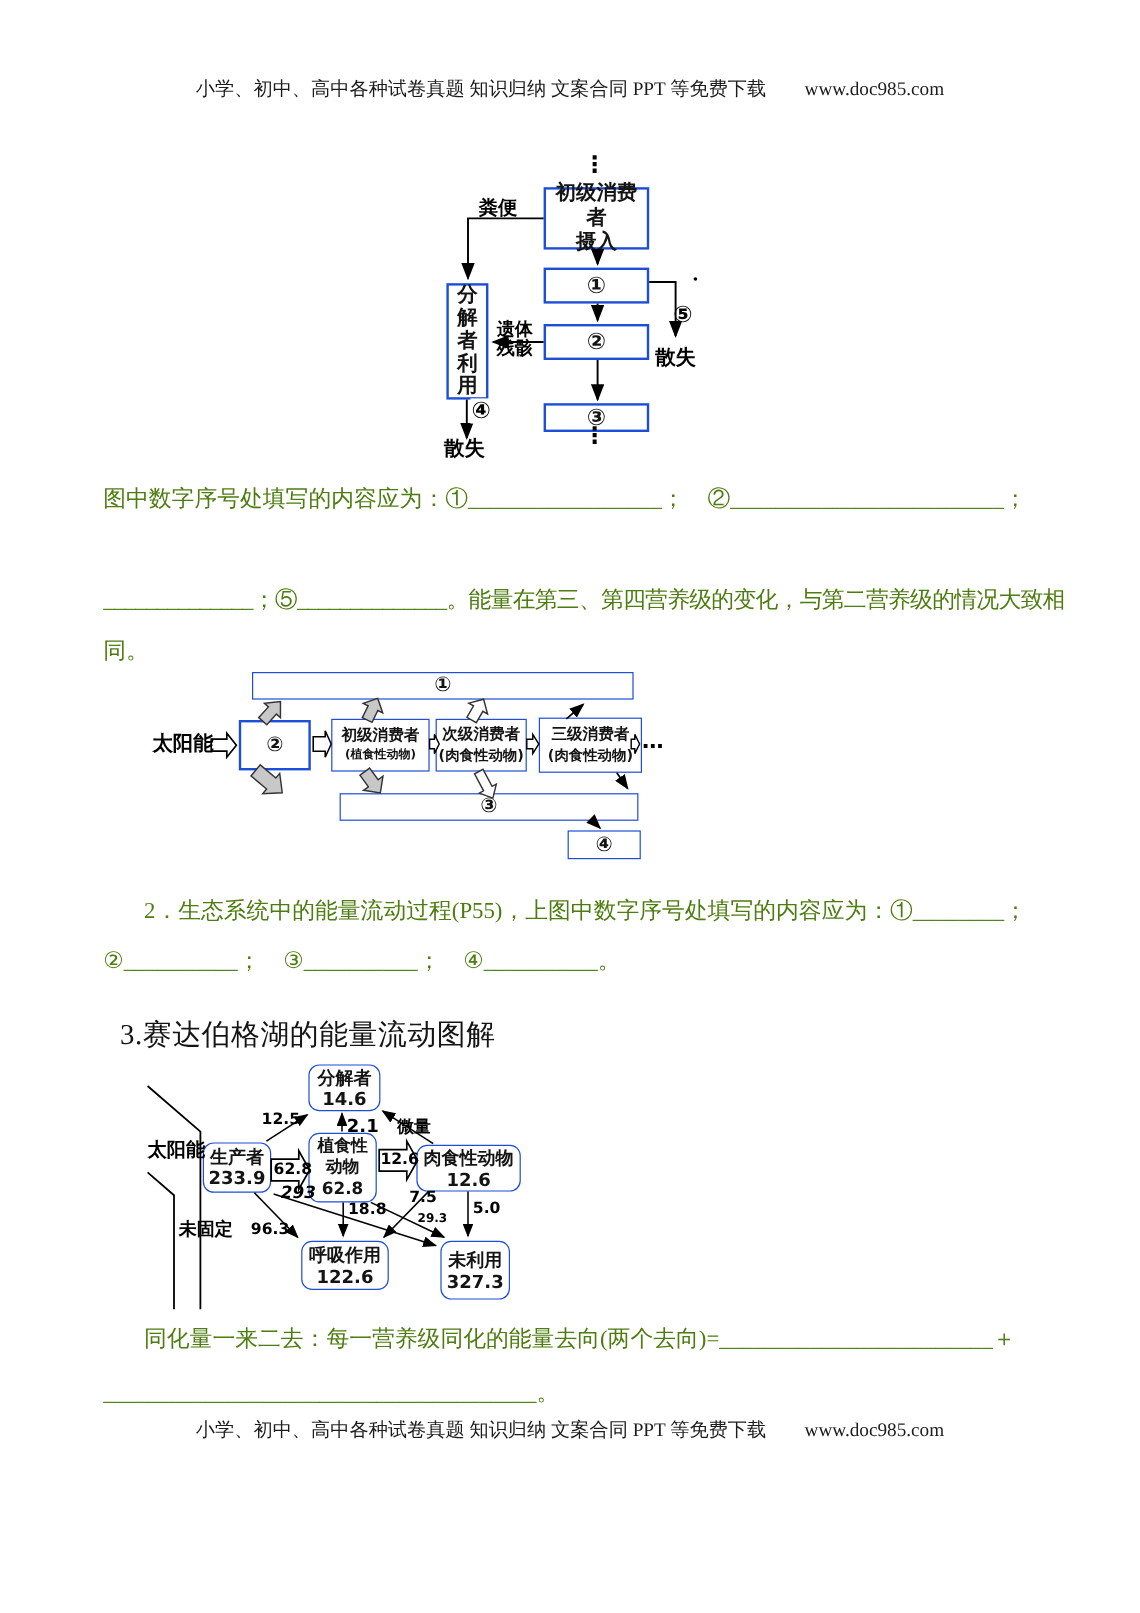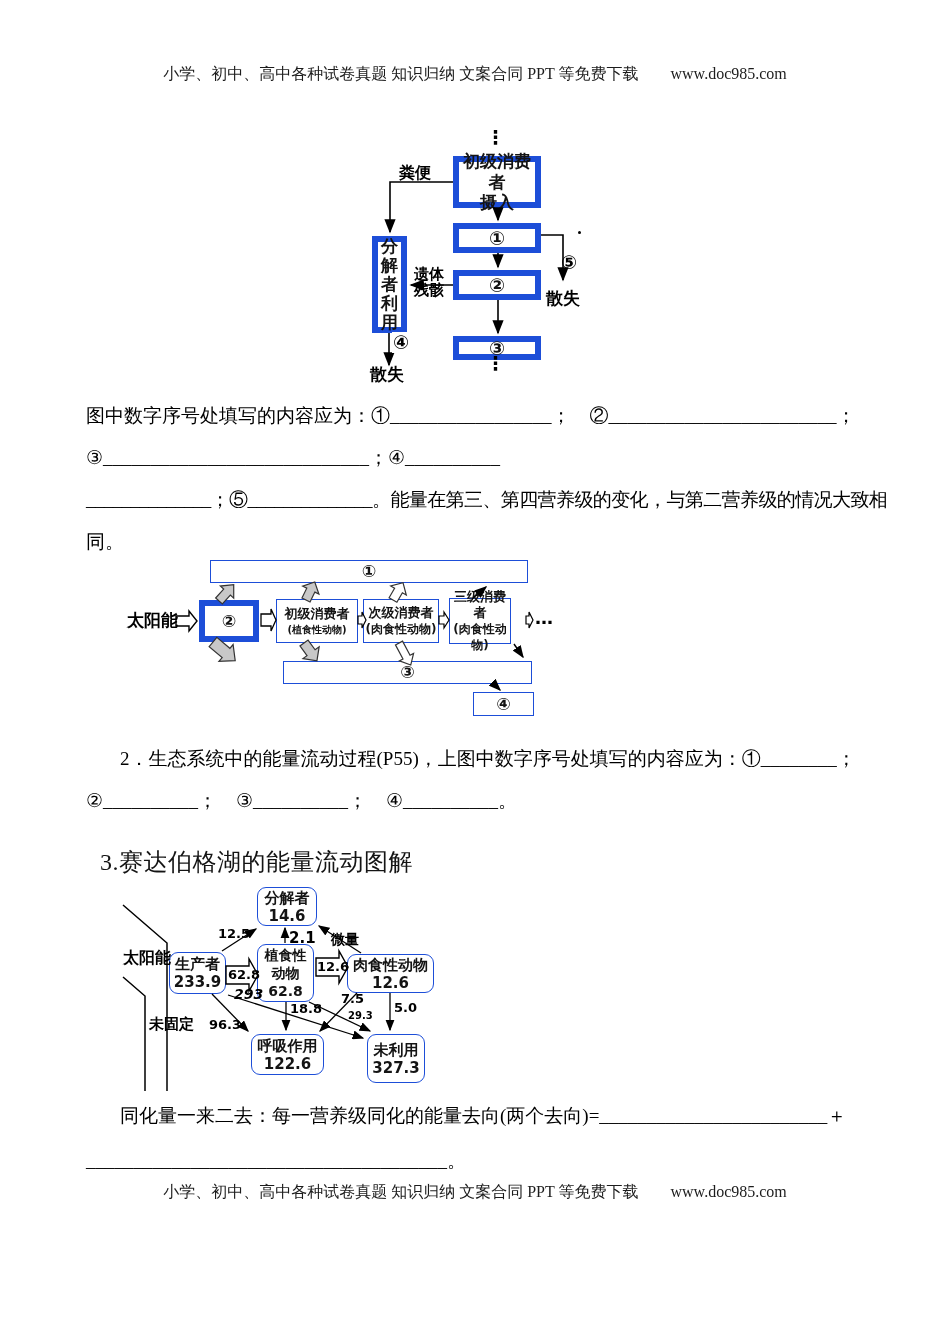--- a/index.html
+++ b/index.html
@@ -1,25 +1,25 @@
 <!DOCTYPE html>
 <html><head>
 <meta charset="utf-8">
 <style>
   *{margin:0;padding:0;box-sizing:border-box}
   html,body{background:#9a9a9a}
   .page{position:relative;width:950px;height:1344px;margin:0 auto;background:#ffffff;
         font-family:"Liberation Serif","DejaVu Serif",serif;color:#141414;overflow:hidden}
   .abs{position:absolute}
-  .bodyline{font-size:19px;white-space:pre;color:#000000}
+  .bodyline{font-size:19px;white-space:pre;color:#4d7c0f}
   .tight{letter-spacing:-0.6px}
   .hf{font-size:16px;width:950px;text-align:center;color:#1c1c1c}
   .h3{font-size:24px;letter-spacing:0.5px}
   .dfont{font-family:"DejaVu Sans","Liberation Sans",sans-serif;font-weight:700}
-  .box{position:absolute;border:6px solid #1d4ed8;background:#fff;display:flex;flex-direction:column;
+  .box{position:absolute;border:2px solid #1d4ed8;background:#fff;display:flex;flex-direction:column;
        align-items:center;justify-content:center;text-align:center;line-height:1.2}
   .rbox{border-width:1.5px;border-radius:9px}
   .circ{font-size:19px;line-height:1}
   .lbl{position:absolute;font-family:"DejaVu Sans","Liberation Sans",sans-serif;font-weight:700;
        white-space:pre;line-height:1.1;color:#000}
   .vwrap{word-break:break-all;text-align:center}
   svg.ov{position:absolute;left:0;top:0;pointer-events:none}
   .dot{position:absolute;width:3px;height:3px;background:#000;border-radius:50%}
 </style>
 </head>
@@ -68,41 +68,40 @@
     <div class="lbl" style="left:74px;top:141px;font-size:15px;line-height:16px;text-align:center"><span>遗体</span><br><span>残骸</span></div>
     <div class="lbl circ" style="left:221px;top:127px">⑤</div>
     <div class="lbl vwrap" style="left:206px;top:164px;width:20px;font-size:17px;line-height:19px">散失</div>
     <div class="lbl circ" style="left:52px;top:207px;background:#fff;padding:0 1px">④</div>
     <div class="lbl" style="left:30px;top:240px;font-size:17px">散失</div>
     <div class="lbl" style="left:146px;top:228px;font-size:19px">⋮</div>
     <div class="dot" style="left:238px;top:106px"></div>
   </div>
 
   <div class="abs bodyline" style="left:86px;top:403px">图中数字序号处填写的内容应为：①_________________；　②________________________；</div>
-  <div class="abs bodyline" style="left:86px;top:445px">③____________________________；④__________</div>
   <div class="abs bodyline tight" style="left:86px;top:487px">______________；⑤______________。能量在第三、第四营养级的变化，与第二营养级的情况大致相</div>
   <div class="abs bodyline" style="left:86px;top:529px">同。</div>
 
   <div class="abs" style="left:85px;top:548px;width:500px;height:175px">
 
     <div class="box dfont circ" style="left:125px;top:12px;width:318px;height:23px;border-width:1.5px;font-size:17px">
       <span>①</span>
     </div>
     <div class="box dfont circ" style="left:114px;top:52px;width:60px;height:42px;font-size:17px">
       <span>②</span>
     </div>
     <div class="box dfont" style="left:191px;top:51px;width:82px;height:44px;border-width:1.5px;font-size:13px;line-height:1.3">
       <span>初级消费者</span>
       <span style="font-size:10px">(植食性动物)</span>
     </div>
     <div class="box dfont" style="left:278px;top:51px;width:76px;height:44px;border-width:1.5px;font-size:13px;line-height:1.3">
       <span>次级消费者</span>
       <span style="font-size:12px">(肉食性动物)</span>
     </div>
-    <div class="box dfont" style="left:364px;top:50px;width:62px;height:46px;border-width:1.5px;font-size:13px;line-height:1.3">
+    <div class="box dfont" style="left:364px;top:50px;width:86px;height:46px;border-width:1.5px;font-size:13px;line-height:1.3">
       <span>三级消费者</span>
       <span style="font-size:12px">(肉食性动物)</span>
     </div>
     <div class="box dfont circ" style="left:198px;top:113px;width:249px;height:23px;border-width:1.5px;font-size:17px">
       <span>③</span>
     </div>
     <div class="box dfont circ" style="left:388px;top:144px;width:61px;height:24px;border-width:1.5px;font-size:17px">
       <span>④</span>
     </div>
 

